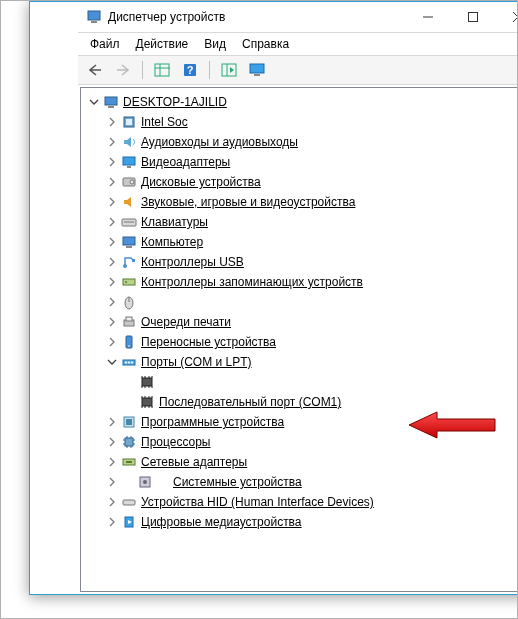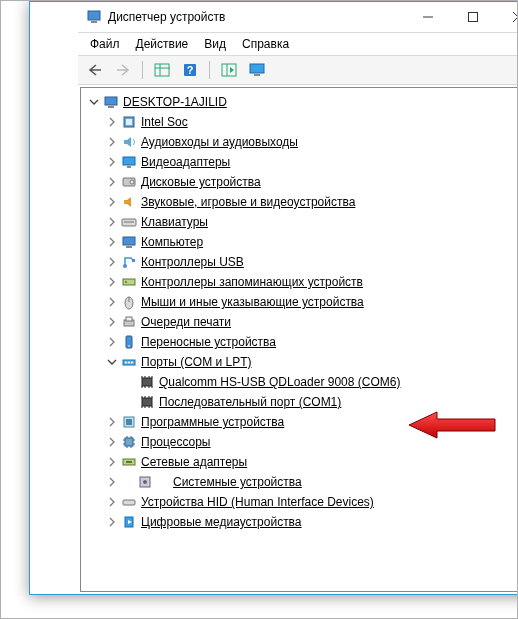--- a/index.html
+++ b/index.html
@@ -314,21 +314,20 @@
             <svg width="10" height="10">
               <path d="M3 1 L7 5 L3 9" fill="none" stroke="#7a7a7a" stroke-width="1.3"></path>
             </svg>
           </span>
           <span class="dico">
             <svg width="16" height="16">
               <ellipse cx="8" cy="9" rx="4" ry="6" fill="#d9d9d9" stroke="#777"></ellipse>
               <line x1="8" y1="3" x2="8" y2="8" stroke="#777"></line>
             </svg>
           </span>
-          <span class="lbl">Мыши и иные указывающие устройства</span>
         </div>
         <div class="row" style="padding-left: 22px;">
           <span class="twisty">
             <svg width="10" height="10">
               <path d="M3 1 L7 5 L3 9" fill="none" stroke="#7a7a7a" stroke-width="1.3"></path>
             </svg>
           </span>
           <span class="dico">
             <svg width="16" height="16">
               <rect x="3" y="6" width="10" height="6" fill="#c9c9c9" stroke="#777"></rect>
@@ -375,21 +374,20 @@
               <line x1="3" y1="4" x2="3" y2="2" stroke="#222"></line>
               <line x1="6" y1="4" x2="6" y2="2" stroke="#222"></line>
               <line x1="10" y1="4" x2="10" y2="2" stroke="#222"></line>
               <line x1="13" y1="4" x2="13" y2="2" stroke="#222"></line>
               <line x1="3" y1="12" x2="3" y2="14" stroke="#222"></line>
               <line x1="6" y1="12" x2="6" y2="14" stroke="#222"></line>
               <line x1="10" y1="12" x2="10" y2="14" stroke="#222"></line>
               <line x1="13" y1="12" x2="13" y2="14" stroke="#222"></line>
             </svg>
           </span>
-          <span class="lbl">Qualcomm HS-USB QDLoader 9008 (COM6)</span>
         </div>
         <div class="row" style="padding-left: 40px;">
           <span class="twisty"></span>
           <span class="dico">
             <svg width="16" height="16">
               <rect x="3" y="4" width="10" height="8" fill="#555" stroke="#222"></rect>
               <line x1="3" y1="4" x2="3" y2="2" stroke="#222"></line>
               <line x1="6" y1="4" x2="6" y2="2" stroke="#222"></line>
               <line x1="10" y1="4" x2="10" y2="2" stroke="#222"></line>
               <line x1="13" y1="4" x2="13" y2="2" stroke="#222"></line>

